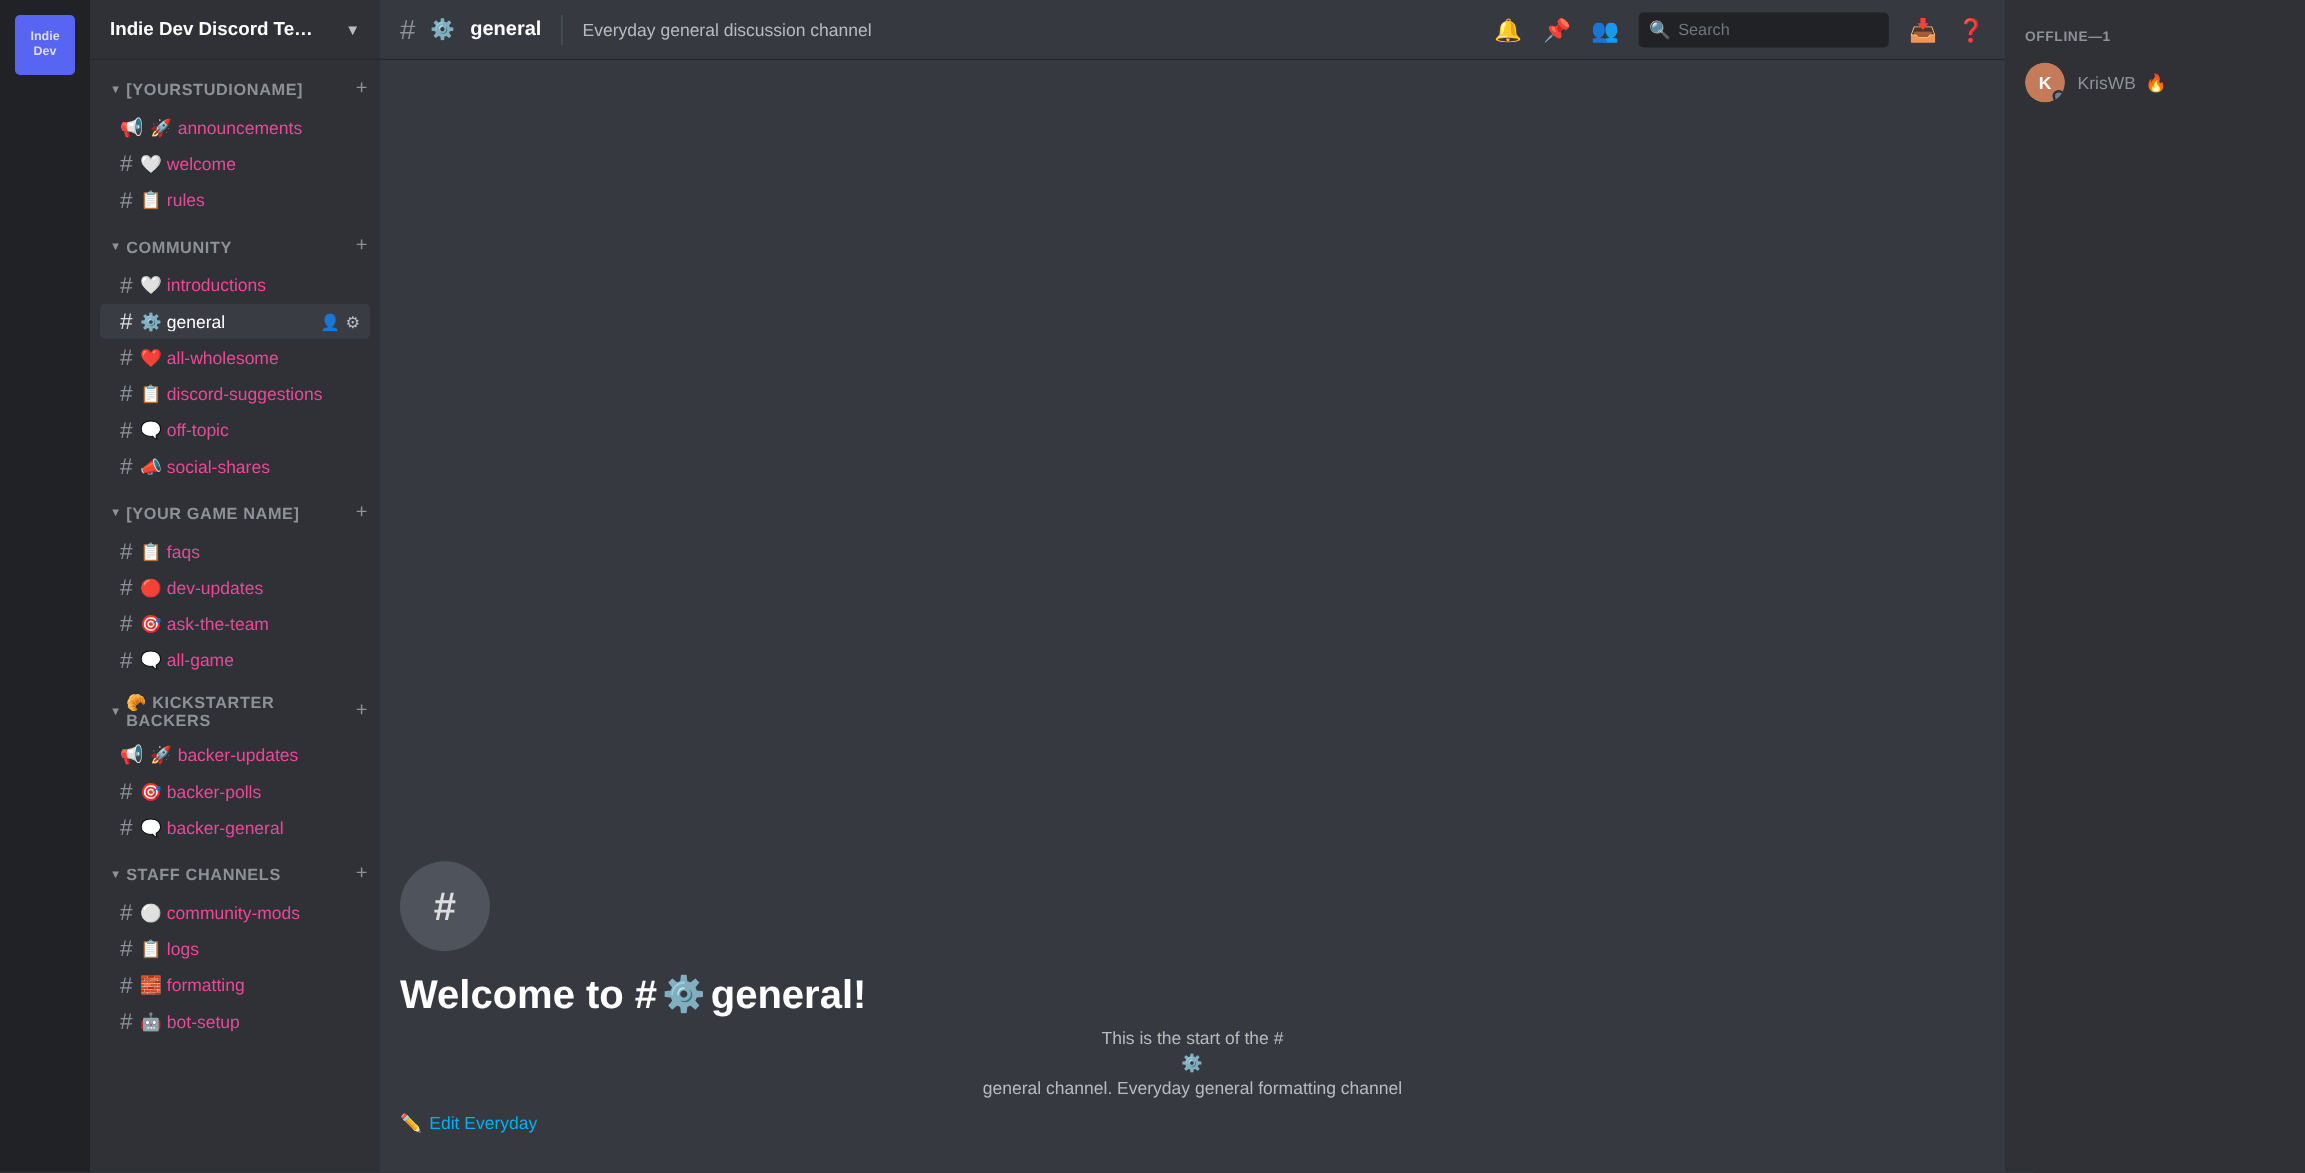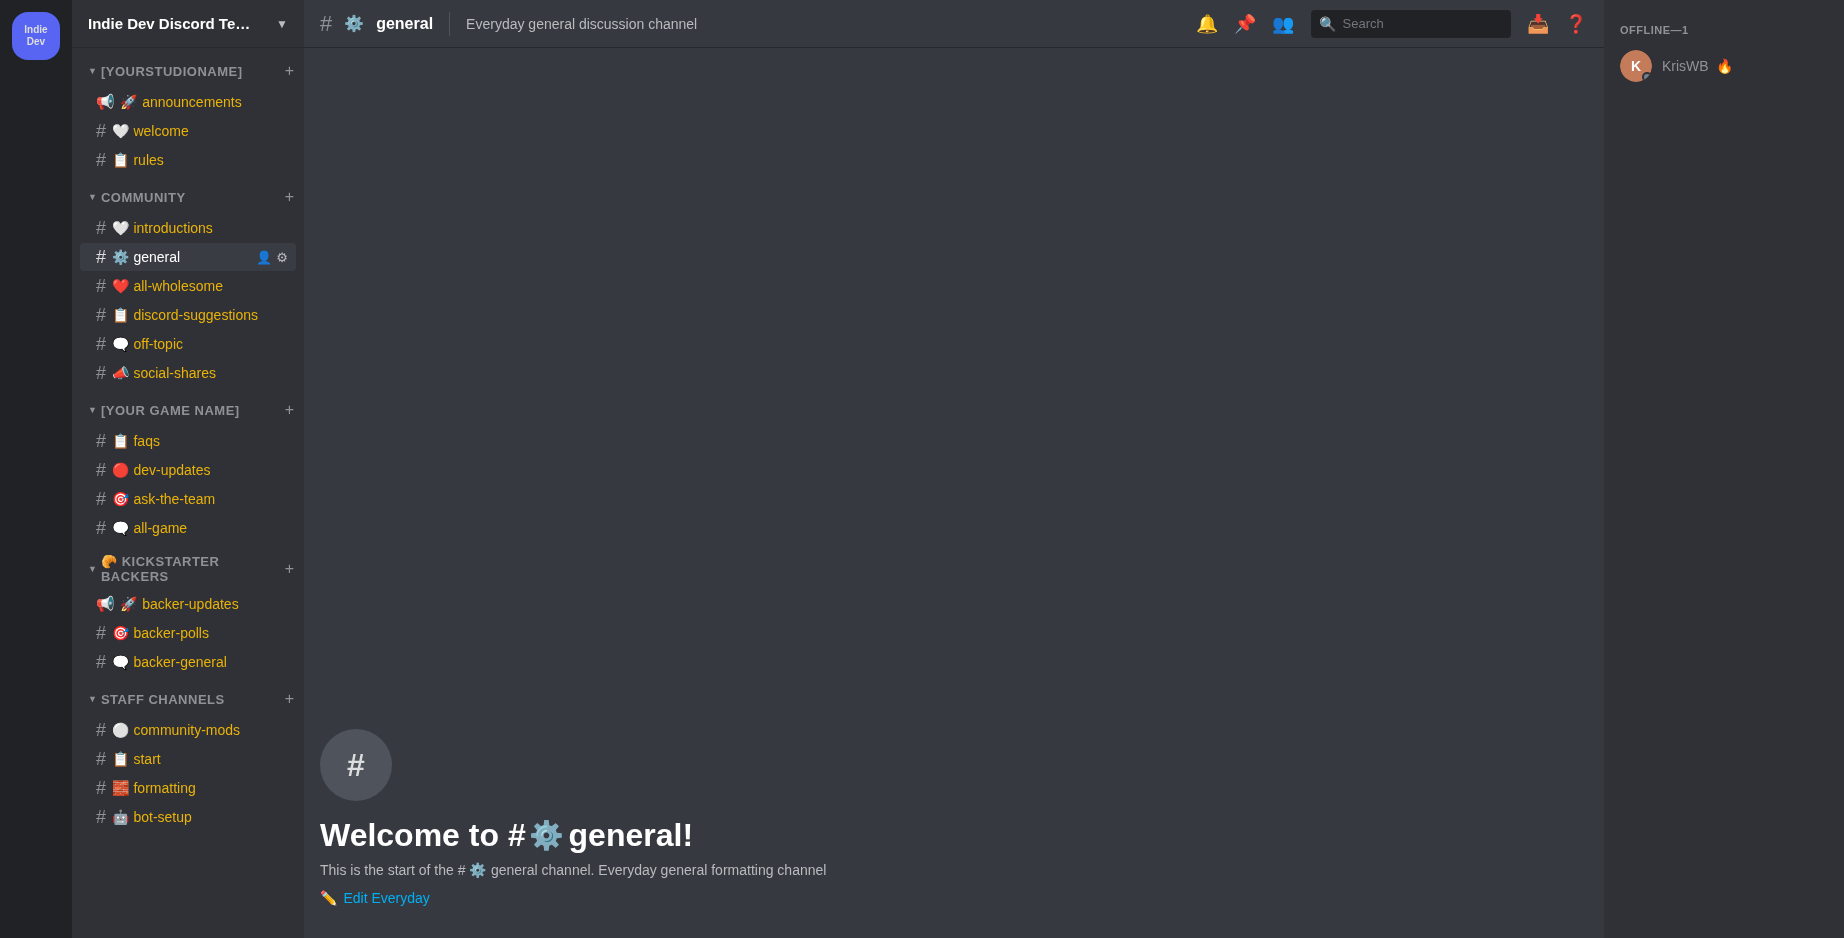--- a/index.html
+++ b/index.html
@@ -34,21 +34,21 @@
       align-items: center;
       justify-content: center;
       cursor: pointer;
       font-size: 11px;
       font-weight: 700;
       color: #dcddde;
       text-align: center;
       line-height: 1.2;
     }
     .server-icon.active {
-      border-radius: 16px;
+      border-radius: 4px;
       background: #5865f2;
     }
 
     
     .channel-sidebar {
       width: 232px;
       background: #2f3136;
       display: flex;
       flex-direction: column;
       flex-shrink: 0;
@@ -136,21 +136,21 @@
       line-height: 1;
     }
     .channel-item.active .channel-hash { color: #dcddde; }
 
     .channel-emoji {
       font-size: 14px;
       margin-right: 4px;
       flex-shrink: 0;
     }
     .channel-name {
-      color: #eab308;
+      color: #ec4899;
       font-size: 14px;
       white-space: nowrap;
       overflow: hidden;
       text-overflow: ellipsis;
       flex: 1;
     }
     .channel-icons {
       display: none;
       gap: 4px;
       align-items: center;
@@ -254,20 +254,21 @@
       gap: 4px;
     }
     .welcome-title-emoji { font-size: 28px; }
     .welcome-desc {
       color: #b9bbbe;
       font-size: 14px;
       margin-bottom: 12px;
       display: flex;
       align-items: center;
       gap: 4px;
+      flex-direction: column;
     }
     .edit-channel-btn {
       display: flex;
       align-items: center;
       gap: 6px;
       color: #00b0f4;
       cursor: pointer;
       font-size: 14px;
       background: none;
       border: none;
@@ -508,21 +509,21 @@
           <span class="category-add">+</span>
         </div>
         <div class="channel-item">
           <span class="channel-hash">#</span>
           <span class="channel-emoji">⚪</span>
           <span class="channel-name">community-mods</span>
         </div>
         <div class="channel-item">
           <span class="channel-hash">#</span>
           <span class="channel-emoji">📋</span>
-          <span class="channel-name">start</span>
+          <span class="channel-name">logs</span>
         </div>
         <div class="channel-item">
           <span class="channel-hash">#</span>
           <span class="channel-emoji">🧱</span>
           <span class="channel-name">formatting</span>
         </div>
         <div class="channel-item">
           <span class="channel-hash">#</span>
           <span class="channel-emoji">🤖</span>
           <span class="channel-name">bot-setup</span>

